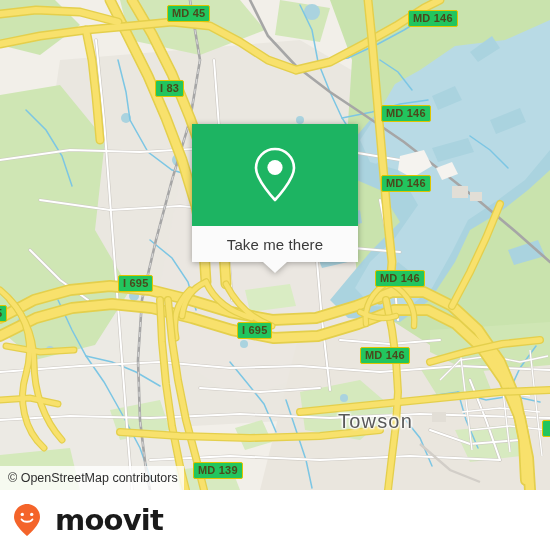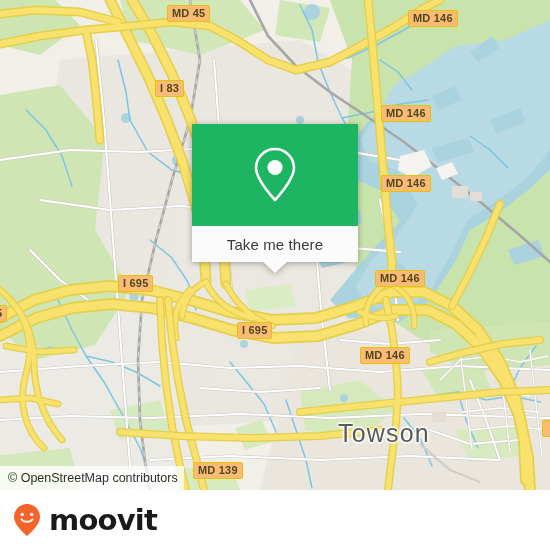--- a/index.html
+++ b/index.html
@@ -31,49 +31,48 @@
     position: absolute;
     left: 0; top: 0;
     width: 550px;
     height: 490px;
     display: block;
   }
 
   
   .shield {
     position: absolute;
-    background: #fdba74;
+    background: #22c55e;
     border: 1.6px solid #e0c500;
     border-radius: 2px;
     color: #4a4a1c;
     font-family: "Liberation Sans", sans-serif;
     font-weight: bold;
     font-size: 11px;
     line-height: 15px;
     height: 15px;
     padding: 0 4px;
     white-space: nowrap;
     letter-spacing: 0.2px;
     text-align: center;
     box-sizing: content-box;
   }
 
   
   .place-label {
     position: absolute;
     font-family: "Liberation Sans", sans-serif;
-    font-size: 25px;
+    font-size: 20px;
     color: #5a5a5a;
     letter-spacing: 1.2px;
     text-shadow:
        1px  1px 2px #ffffff, -1px  1px 2px #ffffff,
        1px -1px 2px #ffffff, -1px -1px 2px #ffffff,
        0 0 3px #ffffff;
     white-space: nowrap;
-    margin-top: 9px;
   }
 
   
   #callout {
     position: absolute;
     left: 192px;
     top: 124px;
     width: 166px;
     z-index: 30;
     filter: drop-shadow(0 1px 3px rgba(0,0,0,0.32));
@@ -150,21 +149,21 @@
   #footer-caption {
     font-family: "Liberation Sans", sans-serif;
     font-size: 14.2px;
     line-height: 19px;
     color: #1e1e1e;
     max-width: 400px;
   }
   #brand {
     display: flex;
     align-items: center;
-    gap: 7px;
+    gap: 13px;
     flex: 0 0 auto;
   }
   #brand-wordmark {
     font-family: "DejaVu Sans", sans-serif;
     font-size: 29px;
     font-weight: bold;
     color: #1a1a1a;
     letter-spacing: -0.8px;
     line-height: 1;
   }

